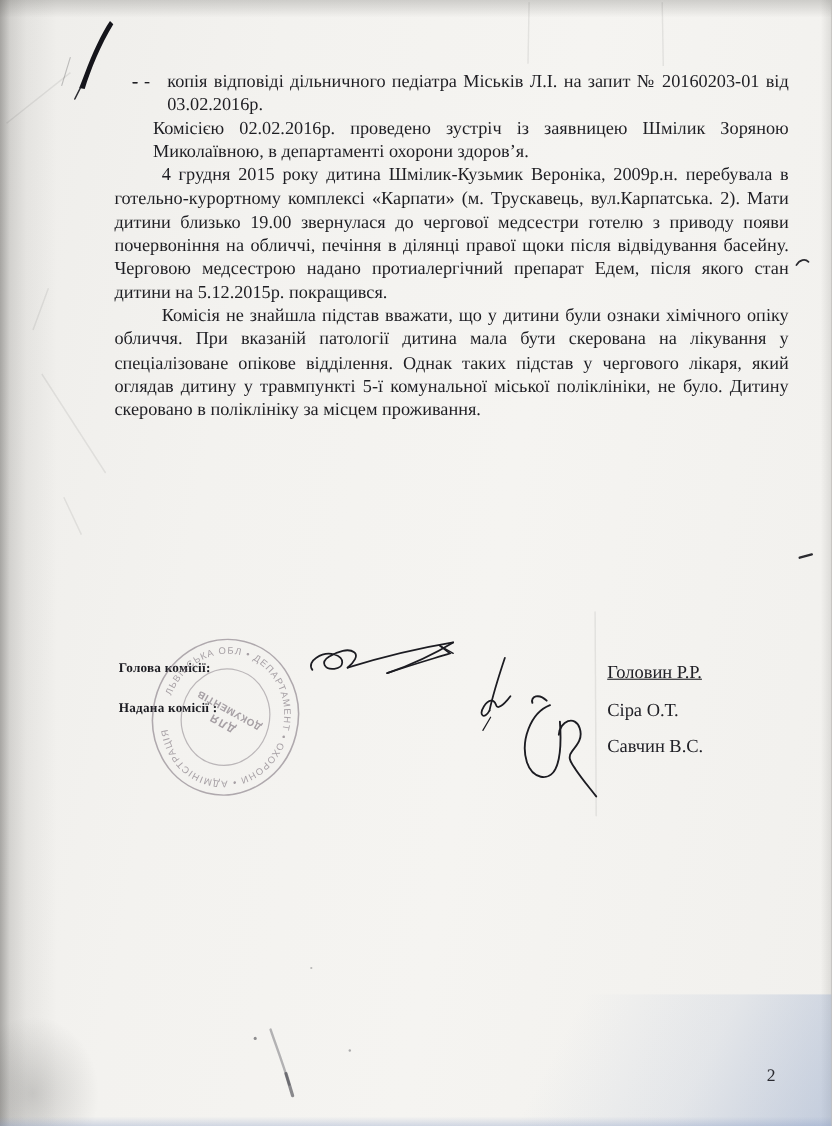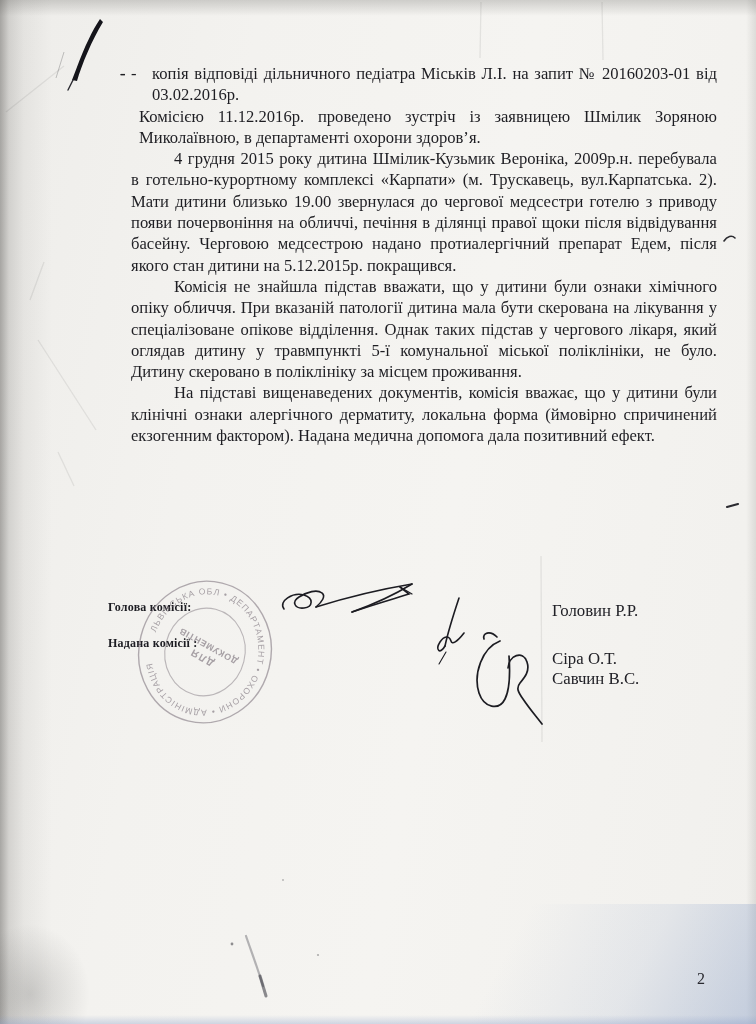--- a/index.html
+++ b/index.html
@@ -27,28 +27,28 @@
 
   .content{
     position:absolute;left:104px;top:63px;width:613px;
     font-size:16.6px;line-height:21.3px;color:#1e1e23;text-align:justify;
   }
   .li{position:relative;padding-left:48px;}
   .li .dash{position:absolute;left:16px;top:0;}
   .li.alt .dash{left:27px;}
   .p{margin:0;}
   .p.block-ind{margin-left:35px;}
-  .p.first-ind{text-indent:43px;margin-left:27px;}
+  .p.first-ind{text-indent:43px;}
 
   .sig-label{position:absolute;left:108px;font-weight:bold;font-size:12px;color:#1c1c22;letter-spacing:.2px;}
   .lbl-chair{top:600px;}
   .lbl-members{top:636px;}
   .sig-name{position:absolute;left:552px;font-size:16.8px;color:#212127;}
-  .name-1{top:601px;}
-  .name-2{top:636px;margin-top:13px;}
+  .name-1{top:601px;text-decoration:underline;}
+  .name-2{top:636px;}
   .name-3{top:669px;text-align:right;}
 
   .pagenum{position:absolute;left:697px;top:970px;font-size:16px;color:#2a2a30;}
 
   svg.overlay{position:absolute;inset:0;pointer-events:none;}
   .stamp-text{font-family:"Liberation Sans",sans-serif;fill:rgba(118,108,118,.62);}
 </style>
 </head>
 <body>
 
@@ -64,24 +64,23 @@
     <div class="li">
       <span class="dash">-</span>
     </div>
     <div class="li alt">
       <span class="dash">-</span>
     </div>
     <div class="li">
       <span class="dash">-</span>
       <span>копія відповіді дільничного педіатра Міськів Л.І. на запит № 20160203-01 від 03.02.2016р.</span>
     </div>
-    <p class="p block-ind">Комісією 11.12.2016р. проведено зустріч із заявницею Шмілик Зоряною Миколаївною,  в департаменті охорони здоров’я.</p>
+    <p class="p block-ind">Комісією 02.02.2016р. проведено зустріч із заявницею Шмілик Зоряною Миколаївною,  в департаменті охорони здоров’я.</p>
     <p class="p first-ind">4 грудня 2015 року дитина Шмілик-Кузьмик Вероніка, 2009р.н. перебувала в готельно-курортному комплексі «Карпати» (м. Трускавець, вул.Карпатська. 2). Мати дитини близько 19.00 звернулася до чергової медсестри готелю з приводу появи почервоніння на обличчі, печіння в ділянці правої щоки після відвідування басейну. Черговою медсестрою надано протиалергічний препарат Едем, після якого стан дитини на 5.12.2015р. покращився.</p>
     <p class="p first-ind">Комісія не знайшла підстав вважати, що у дитини були ознаки хімічного опіку обличчя. При вказаній патології дитина мала бути скерована на лікування у спеціалізоване опікове відділення. Однак таких підстав у чергового лікаря, який оглядав дитину у травмпункті 5-ї комунальної міської поліклініки, не було. Дитину скеровано в поліклініку за місцем проживання.</p>
-    <p class="p first-ind">На підставі вищенаведених документів, комісія вважає, що у дитини були клінічні ознаки алергічного дерматиту, локальна форма (ймовірно спричинений екзогенним фактором). Надана медична допомога дала позитивний ефект.</p>
   </main>
 
   <section>
     <div class="sig-label lbl-chair">Голова комісії:</div>
     <div class="sig-label lbl-members">Надана комісії :</div>
     <div class="sig-name name-1">Головин Р.Р.</div>
     <div class="sig-name name-2">Сіра О.Т.</div>
     <div class="sig-name name-3">Савчин В.С.</div>
   </section>
 

